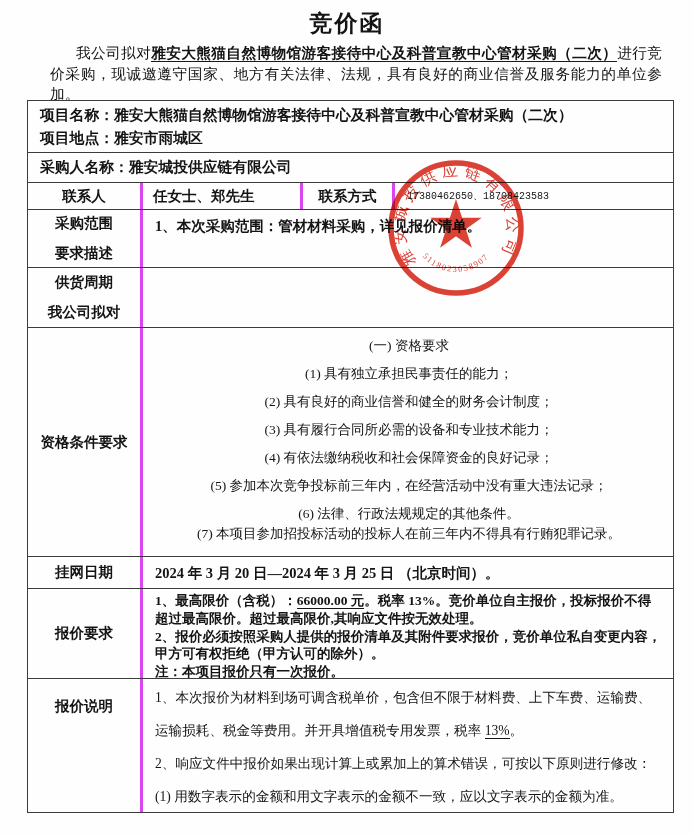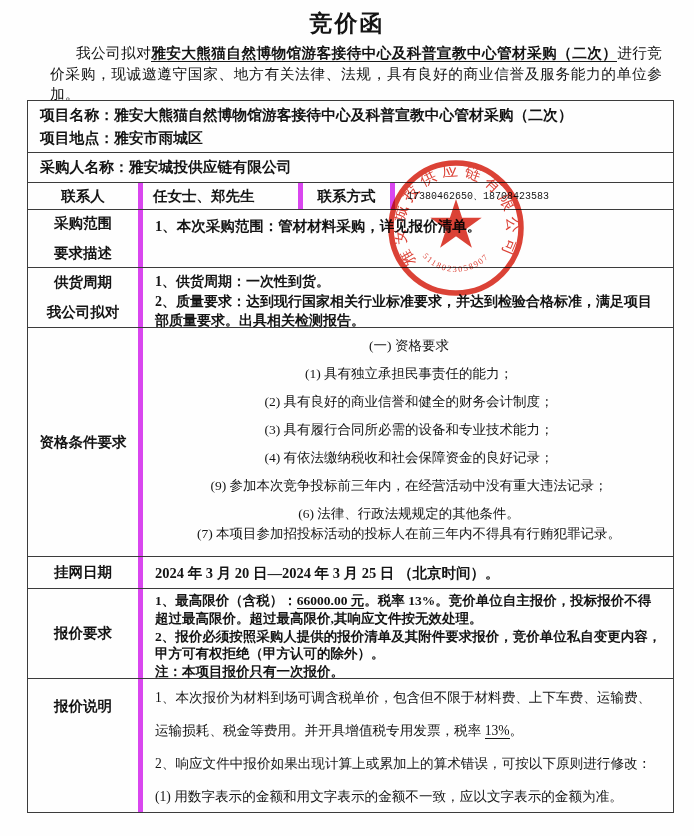--- a/index.html
+++ b/index.html
@@ -37,21 +37,21 @@
     width:647px;
     border:1.5px solid #3c3c3c;
     box-sizing:border-box;
     background:transparent;
   }
   .tr { display:flex; border-bottom:1px solid #3c3c3c; box-sizing:border-box; }
   .tr:last-child { border-bottom:none; }
   .h-r1{height:52px} .h-r2{height:30px} .h-r3{height:27px}
   .h-r4{height:58px} .h-r5{height:60px} .h-r6{height:229px}
   .h-r7{height:32px} .h-r8{height:90px} .h-r9{height:133px}
-  .bd-r { border-right:5px solid #d946ef; }
+  .bd-r { border-right:3px solid #d946ef; }
   .td-full {
     flex:1; padding:2px 12px; box-sizing:border-box;
     font-weight:bold; font-size:14.8px; line-height:23px;
     display:flex; flex-direction:column; justify-content:center;
     overflow:hidden;
   }
   .td-label {
     width:115px; flex:none; box-sizing:border-box;
     display:flex; flex-direction:column; align-items:center; justify-content:center;
     font-weight:bold; font-size:14.5px; text-align:center;
@@ -125,35 +125,31 @@
         <div>要求描述</div>
       </div>
       <div class="td-content scope-content">1、本次采购范围：管材材料采购，详见报价清单。</div>
     </div>
 
     <div class="tr h-r5">
       <div class="td-label spread bd-r">
         <div>供货周期</div>
         <div>我公司拟对</div>
       </div>
-      <div class="td-content supply-content">
-        <div>1、供货周期：一次性到货。</div>
-        <div>2、质量要求：达到现行国家相关行业标准要求，并达到检验合格标准，满足项目部质量要求。出具相关检测报告。</div>
-      </div>
     </div>
 
     <div class="tr h-r6">
       <div class="td-label bd-r">资格条件要求</div>
       <div class="td-content qual-content">
         <div class="qual-item">(一) 资格要求</div>
         <div class="qual-item">(1) 具有独立承担民事责任的能力；</div>
         <div class="qual-item">(2) 具有良好的商业信誉和健全的财务会计制度；</div>
         <div class="qual-item">(3) 具有履行合同所必需的设备和专业技术能力；</div>
         <div class="qual-item">(4) 有依法缴纳税收和社会保障资金的良好记录；</div>
-        <div class="qual-item">(9) 参加本次竞争投标前三年内，在经营活动中没有重大违法记录；</div>
+        <div class="qual-item">(5) 参加本次竞争投标前三年内，在经营活动中没有重大违法记录；</div>
         <div class="qual-item tight">(6) 法律、行政法规规定的其他条件。</div>
         <div class="qual-item tight">(7) 本项目参加招投标活动的投标人在前三年内不得具有行贿犯罪记录。</div>
       </div>
     </div>
 
     <div class="tr h-r7">
       <div class="td-label bd-r">挂网日期</div>
       <div class="td-content date-content">2024 年 3 月 20 日—2024 年 3 月 25 日 （北京时间）。</div>
     </div>
 

